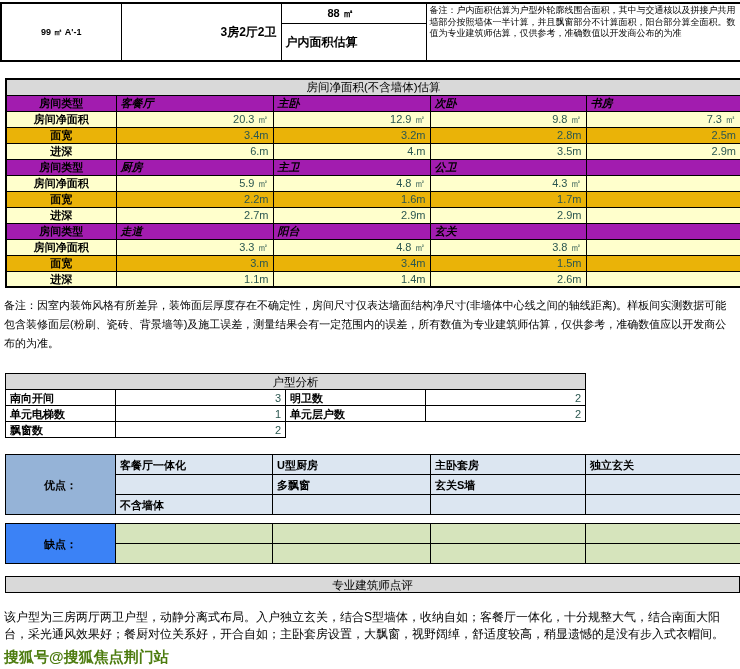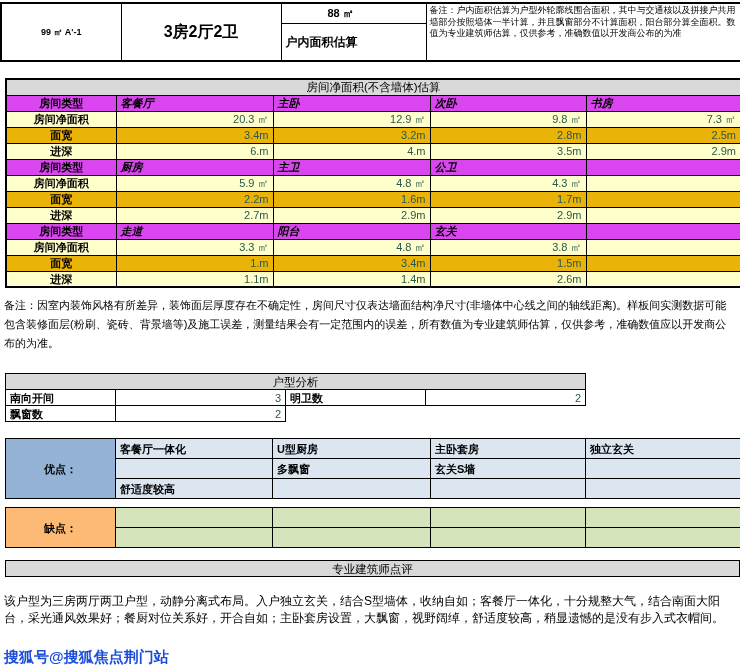--- a/index.html
+++ b/index.html
@@ -11,31 +11,31 @@
   }
   table { border-collapse:collapse; table-layout:fixed; }
   td {
     border:1px solid #000; padding:0 4px; height:16px;
     font-size:11px; line-height:14px; overflow:hidden; white-space:nowrap;
     vertical-align:middle;
   }
   
   .top-table { width:740px; margin-top:2px; border:2px solid #000; }
   .tt-unit  { text-align:center; font-weight:bold; font-size:9px; }
-  .tt-layout{ text-align:center; font-weight:bold; font-size:16px; }
+  .tt-layout{ text-align:right; font-weight:bold; font-size:12px; }
   .tt-area  { text-align:left; font-weight:bold; font-size:11px; height:20px;padding-left:46px; }
   .tt-arealabel { text-align:left; font-weight:bold; font-size:12px; height:38px; }
   .tt-note  {
     font-size:9px; line-height:11.5px; white-space:normal;
     vertical-align:top; padding:1px 3px; text-align:left;
   }
   
   .main-table { width:735px; margin:16px 0 0 5px; border:2px solid #000; }
   .title-gray { background:#d9d9d9; text-align:center; font-size:11.5px; }
-  .bg-lav  { background:#d946ef; }
+  .bg-lav  { background:#a21caf; }
   .bg-yel  { background:#ffffcc; }
   .bg-pink { background:#eab308; }
   .lbl  { font-weight:bold; text-align:center; }
   .room { font-weight:bold; text-align:left;font-style:italic; }
   .val  { color:#2b5750; text-align:right; }
   
   .measure-note {
     width:733px; margin:8px 0 0 4px;
     font-size:11px; line-height:19px; white-space:normal;
   }
@@ -44,32 +44,32 @@
   .a-lbl { font-weight:bold; text-align:left; }
   .a-val { color:#2b5750; text-align:right; }
   .noborder { border:none; background:#fff; }
   
   .pros-table { width:735px; margin:16px 0 0 5px; }
   .pros-table td { height:20px; }
   .pros-label { background:#95b3d7; font-weight:bold; text-align:center; }
   .pros-cell  { background:#dce6f1; font-weight:bold; text-align:left; }
   .cons-table { width:735px; margin:8px 0 0 5px; }
   .cons-table td { height:20px; }
-  .cons-label { background:#fdba74; font-weight:bold; text-align:center; }
+  .cons-label { background:#3b82f6; font-weight:bold; text-align:center; }
   .cons-cell  { background:#d6e4bc; }
   
   .review-title-table { width:735px; margin:12px 0 8px 5px; }
   .review-text {
     width:736px; margin:14px 0 0 2px; padding:2px;
     font-size:12px; line-height:17px; white-space:normal;
   }
   
   .watermark {
     position:absolute; left:4px; bottom:2px;
-    font-size:15px; font-weight:bold; color:#1d4ed8;
+    font-size:15px; font-weight:bold; color:#4d7c0f;
     text-shadow:-1px -1px 0 #fff, 1px -1px 0 #fff, -1px 1px 0 #fff, 1px 1px 0 #fff, 0 2px 0 #fff;
   }
 </style>
 </head>
 <body>
 
 <table class="top-table">
   <colgroup>
       <col style="width:120px">
       <col style="width:160px">
@@ -169,21 +169,21 @@
   </tr>
   <tr>
     <td class="lbl bg-yel">房间净面积</td>
     <td class="val bg-yel">3.3 ㎡</td>
     <td class="val bg-yel">4.8 ㎡</td>
     <td class="val bg-yel">3.8 ㎡</td>
     <td class="val bg-yel"></td>
   </tr>
   <tr>
     <td class="lbl bg-pink">面宽</td>
-    <td class="val bg-pink">1.m</td>
+    <td class="val bg-pink">3.m</td>
     <td class="val bg-pink">3.4m</td>
     <td class="val bg-pink">1.5m</td>
     <td class="val bg-pink"></td>
   </tr>
   <tr>
     <td class="lbl bg-yel">进深</td>
     <td class="val bg-yel">1.1m</td>
     <td class="val bg-yel">1.4m</td>
     <td class="val bg-yel">2.6m</td>
     <td class="val bg-yel"></td>
@@ -201,20 +201,26 @@
       <col style="width:160px">
     </colgroup>
   <tbody>
       <tr>
     <td colspan="4" class="title-gray">户型分析</td>
   </tr>
   <tr>
     <td class="a-lbl">南向开间</td>
     <td class="a-val">3</td>
     <td class="a-lbl">明卫数</td>
+    <td class="a-val">2</td>
+  </tr>
+  <tr>
+    <td class="a-lbl">单元电梯数</td>
+    <td class="a-val">1</td>
+    <td class="a-lbl">单元层户数</td>
     <td class="a-val">2</td>
   </tr>
   <tr>
     <td class="a-lbl">飘窗数</td>
     <td class="a-val">2</td>
     <td colspan="2" class="noborder"></td>
   </tr>
 </tbody>
   </table>
 
@@ -234,21 +240,21 @@
     <td class="pros-cell">主卧套房</td>
     <td class="pros-cell">独立玄关</td>
   </tr>
   <tr>
     <td class="pros-cell"></td>
     <td class="pros-cell">多飘窗</td>
     <td class="pros-cell">玄关S墙</td>
     <td class="pros-cell"></td>
   </tr>
   <tr>
-    <td class="pros-cell">舒适度较高</td>
+    <td class="pros-cell">不含墙体</td>
     <td class="pros-cell"></td>
     <td class="pros-cell"></td>
     <td class="pros-cell"></td>
   </tr>
 </tbody>
   </table>
 
 <table class="cons-table">
   <colgroup>
       <col style="width:110px">

